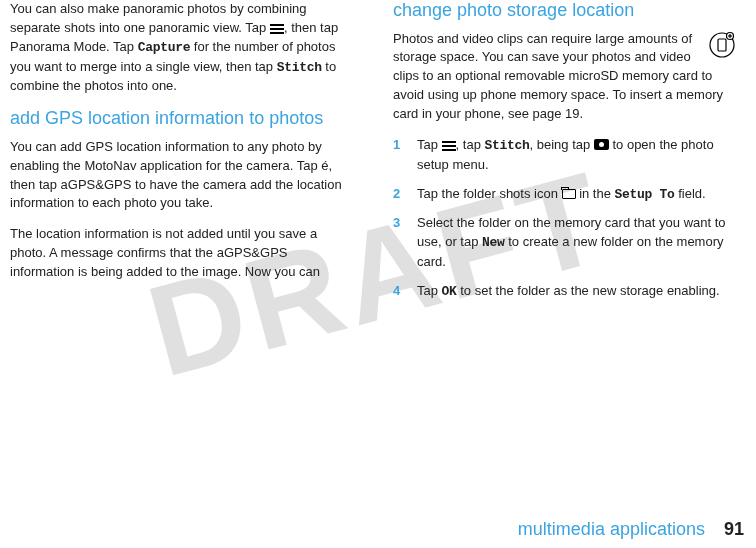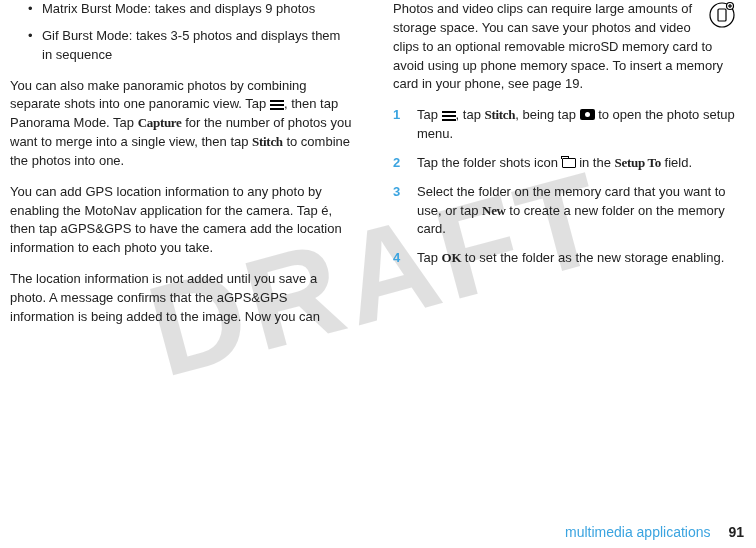--- a/index.html
+++ b/index.html
@@ -47,35 +47,35 @@
     top: 0;
   }
   p { margin-bottom: 12px; }
   h2 {
     color: #3ba4e0;
     font-weight: normal;
     font-size: 18px;
     margin-bottom: 8px;
     line-height: 1.2;
   }
-  .condensed { font-family: Liberation Serif, serif; font-weight: bold; letter-spacing: -0.3px; }
+  .condensed { font-family: Liberation Mono, monospace; font-weight: bold; letter-spacing: -0.3px; }
   ol.steps { list-style: none; }
   ol.steps li { position: relative; padding-left: 24px; margin-bottom: 10px; }
   ol.steps li .num {
     position: absolute;
     left: 0;
     top: 0;
     color: #3ba4e0;
     font-weight: bold;
   }
   .footer {
     position: absolute;
     bottom: 6px;
     right: 12px;
-    font-size: 14px;
+    font-size: 18px;
     color: #3ba4e0;
   }
   .footer .pg { color: #222; font-weight: bold; margin-left: 14px; }
   .icon-menu {
     display: inline-block;
     vertical-align: -2px;
     width: 14px;
     height: 10px;
   }
   .icon-menu span {
@@ -122,36 +122,34 @@
   }
 </style>
 </head>
 <body>
 
 <div class="watermark">DRAFT</div>
 
 <div class="page">
 
   <div class="col">
-    <ul class="bullets">
-      <li>Matrix Burst Mode: takes and displays 9 photos</li>
-      <li>Gif Burst Mode: takes 3-5 photos and displays them in sequence</li>
-    </ul>
 
     <p>
       <span>You can also make panoramic photos by combining separate shots into one panoramic view. Tap </span><span class="icon-menu"><span></span><span></span><span></span></span><span>, then tap Panorama Mode. Tap </span><span class="condensed">Capture</span><span> for the number of photos you want to merge into a single view, then tap </span><span class="condensed">Stitch</span><span> to combine the photos into one.</span>
     </p>
 
+    <h2>add GPS location information to photos</h2>
 
     <p>You can add GPS location information to any photo by enabling the MotoNav application for the camera. Tap é, then tap aGPS&amp;GPS to have the camera add the location information to each photo you take.</p>
     <p>The location information is not added until you save a photo. A message confirms that the aGPS&amp;GPS information is being added to the image. Now you can </p>
   </div>
 
   <div class="col right">
 
+    <h2>change photo storage location</h2>
 
     <p>
       <svg class="icon-sd" width="28" height="30" viewBox="0 0 28 30">
           <circle cx="14" cy="15" r="12" fill="none" stroke="#000" stroke-width="1.2"></circle>
           <rect x="10" y="9" width="8" height="12" rx="1" fill="none" stroke="#000" stroke-width="1.2"></rect>
           <circle cx="22" cy="6" r="3.5" fill="#fff" stroke="#000" stroke-width="1.2"></circle>
           <line x1="22" y1="4" x2="22" y2="8" stroke="#000" stroke-width="1.2"></line>
           <line x1="20" y1="6" x2="24" y2="6" stroke="#000" stroke-width="1.2"></line>
         </svg>
       <span>Photos and video clips can require large amounts of storage space. You can save your photos and video clips to an optional removable microSD memory card to avoid using up phone memory space. To insert a memory card in your phone, see page 19.</span>

